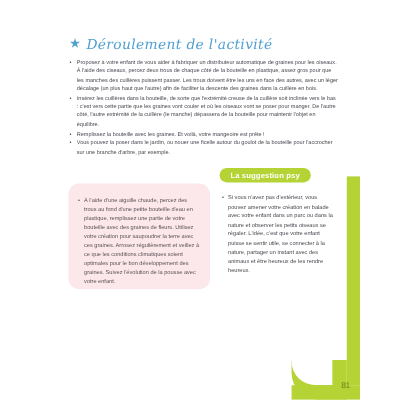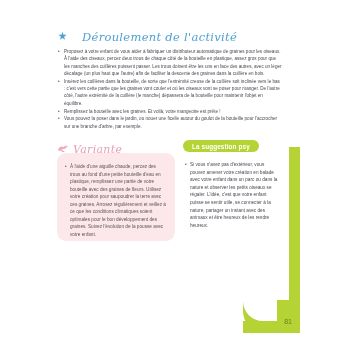--- a/index.html
+++ b/index.html
@@ -75,21 +75,21 @@
   .section-main {
     position: absolute;
     left: 57px;
     top: 29px;
     width: 225px;
   }
 
   .heading-row {
     display: flex;
     align-items: center;
-    gap: 14px;
+    gap: 4px;
     height: 15px;
   }
   .star-icon {
     width: 11px;
     height: 11px;
     flex: 0 0 auto;
     display: block;
   }
   .heading-main {
     font-family: "DejaVu Serif", serif;
@@ -221,28 +221,20 @@
       <div class="heading-main">Déroulement de l'activité</div>
     </div>
     <ul class="bullet-list">
       <li>Proposez à votre enfant de vous aider à fabriquer un distributeur automatique de graines pour les oiseaux. À l'aide des ciseaux, percez deux trous de chaque côté de la bouteille en plastique, assez gros pour que les manches des cuillères puissent passer. Les trous doivent être les uns en face des autres, avec un léger décalage (un plus haut que l'autre) afin de faciliter la descente des graines dans la cuillère en bois.</li>
       <li>Insérez les cuillères dans la bouteille, de sorte que l'extrémité creuse de la cuillère soit inclinée vers le bas : c'est vers cette partie que les graines vont couler et où les oiseaux vont se poser pour manger. De l'autre côté, l'autre extrémité de la cuillère (le manche) dépassera de la bouteille pour maintenir l'objet en équilibre.</li>
       <li>Remplissez la bouteille avec les graines. Et voilà, votre mangeoire est prête !</li>
       <li>Vous pouvez la poser dans le jardin, ou nouer une ficelle autour du goulot de la bouteille pour l'accrocher sur une branche d'arbre, par exemple.</li>
     </ul>
   </div>
 
-  <div class="variante-head">
-    <svg class="bird-icon" viewBox="0 0 26 20">
-      <path d="M2 12 C5 5, 11 3, 15 6 C17 2, 22 2, 24 5 C21 5, 19 7, 18 10 C15 9, 11 10, 9 13 C6 14, 3 14, 2 12 Z" fill="#f0a8bc"></path>
-      <path d="M9 13 C11 16, 14 17, 17 16 C14 15, 12 14, 11 12 Z" fill="#e68ba4"></path>
-      <circle cx="20.5" cy="5.4" r="0.9" fill="#ffffff"></circle>
-    </svg>
-    <div class="heading-variante">Variante</div>
-  </div>
 
   <div class="pink-box">
     <ul class="bullet-list">
       <li>À l'aide d'une aiguille chaude, percez des trous au fond d'une petite bouteille d'eau en plastique, remplissez une partie de votre bouteille avec des graines de fleurs. Utilisez votre création pour saupoudrer la terre avec ces graines. Arrosez régulièrement et veillez à ce que les conditions climatiques soient optimales pour le bon développement des graines. Suivez l'évolution de la pousse avec votre enfant.</li>
     </ul>
   </div>
 
   <div class="psy-pill">
     <span class="psy-pill-label">La suggestion psy</span>
   </div>

